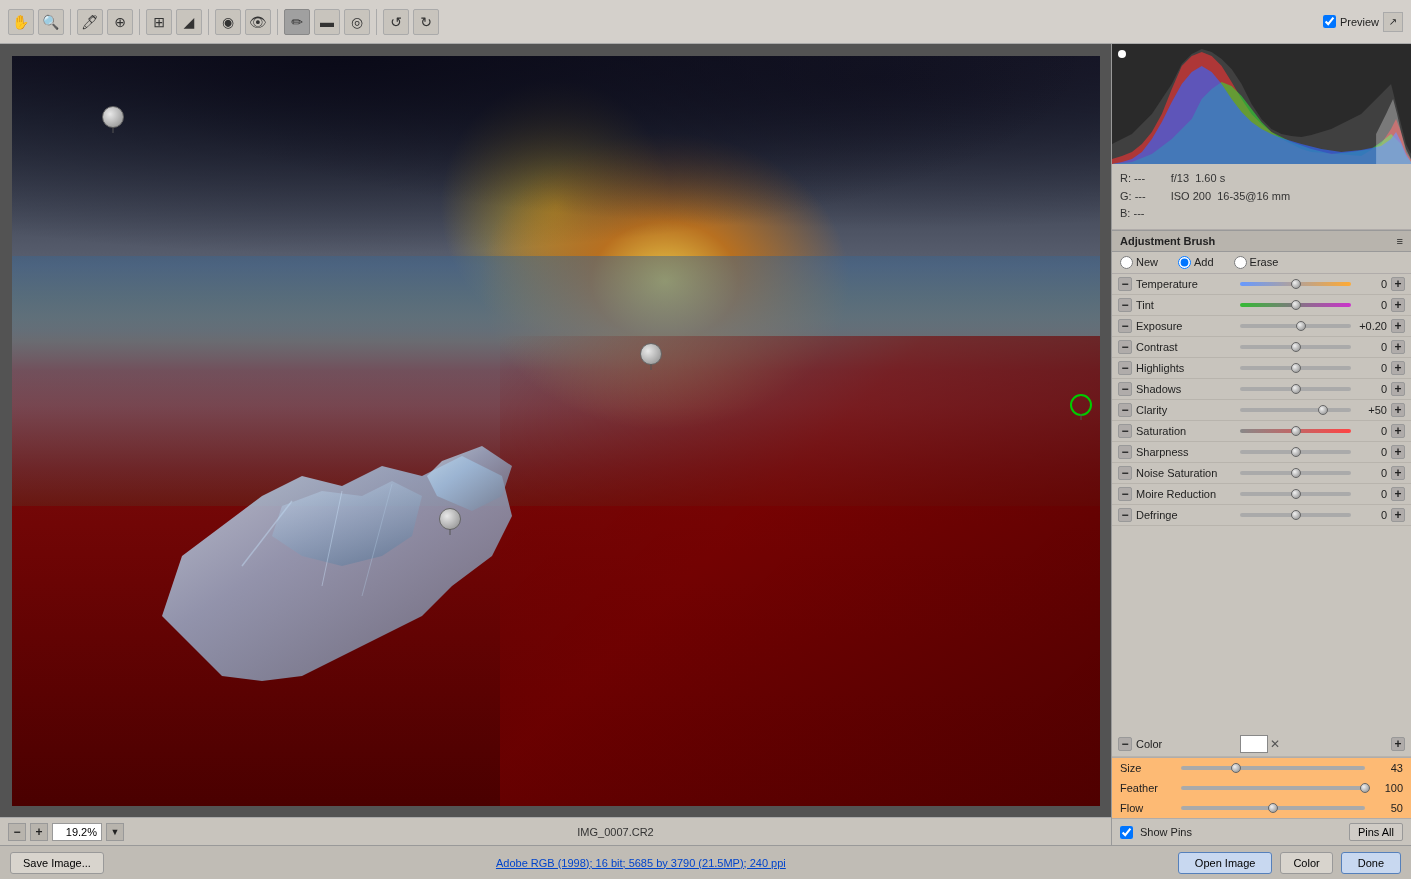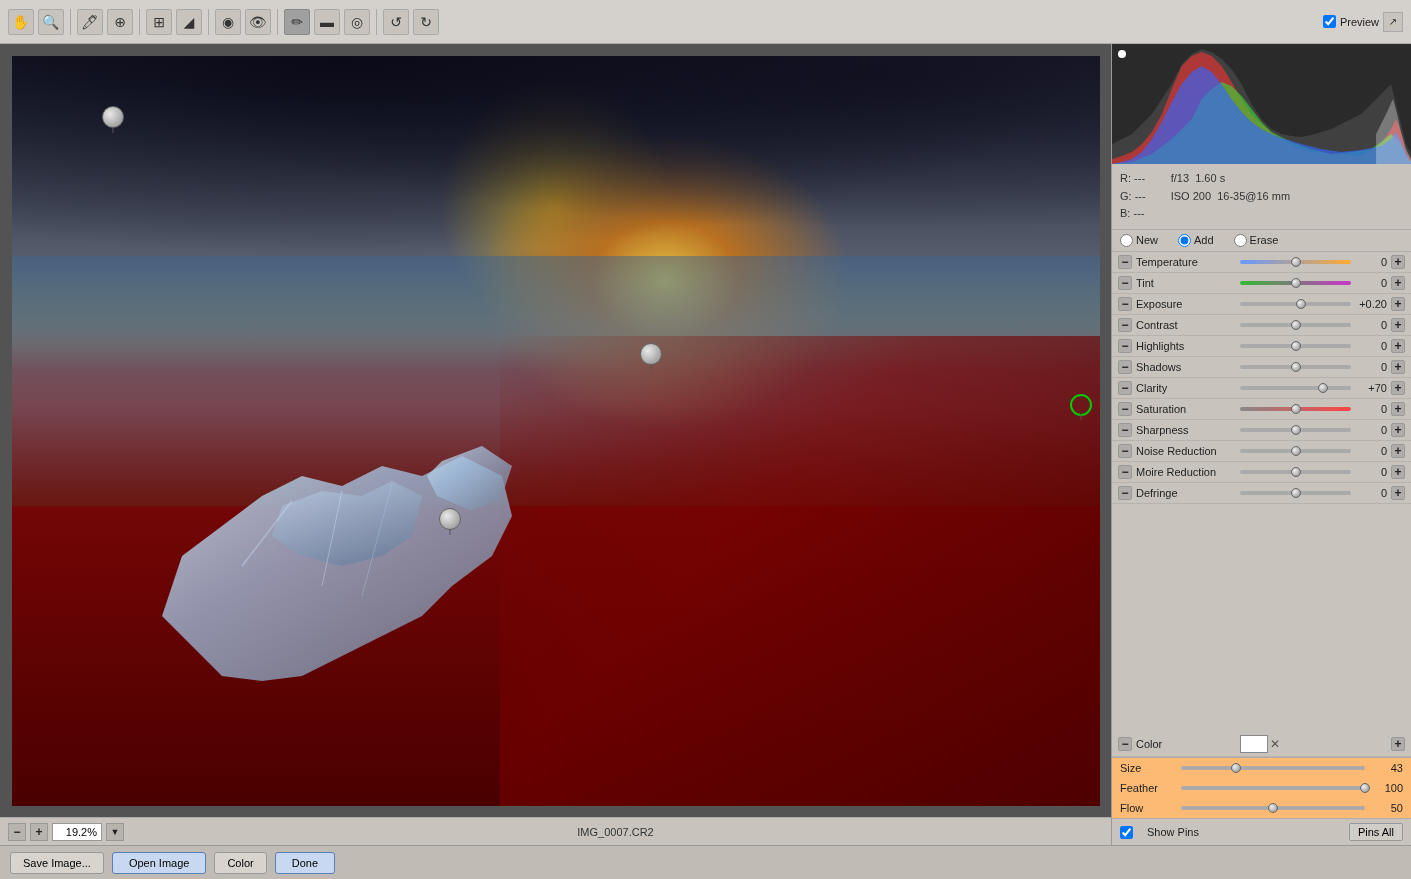--- a/index.html
+++ b/index.html
@@ -414,21 +414,21 @@
 
     
     #show-pins-row {
       display: flex;
       align-items: center;
       padding: 4px 8px;
       background: #c8c4bd;
       border-top: 1px solid #b0acaa;
       flex-shrink: 0;
     }
-    #show-pins-row label { font-size: 11px; color: #222; cursor: pointer; margin-left: 14px; text-align: right; }
+    #show-pins-row label { font-size: 11px; color: #222; cursor: pointer; margin-left: 7px; text-align: right; }
     .clear-all-btn {
       margin-left: auto;
       background: #d0ccc6;
       border: 1px solid #999;
       padding: 2px 8px;
       font-size: 11px;
       cursor: pointer;
       border-radius: 2px;
     }
 
@@ -590,20 +590,24 @@
         <div><span>R:</span> <span>---</span></div>
         <div><span>G:</span> <span>---</span></div>
         <div><span>B:</span> <span>---</span></div>
       </div>
       <div class="camera-settings">
         <div><span>f/13</span>&nbsp;&nbsp;<span>1.60 s</span></div>
         <div><span>ISO 200</span>&nbsp;&nbsp;<span>16-35@16 mm</span></div>
       </div>
     </div>
 
+    <div id="adj-brush-header">
+      <span id="adj-brush-title">Adjustment Brush</span>
+      <span class="panel-icon">≡</span>
+    </div>
 
     <div id="adj-modes">
       <label class="mode-radio">
         <input type="radio" name="adjmode" value="new" style="">
         <span>New</span>
       </label>
       <label class="mode-radio">
         <input type="radio" name="adjmode" value="add" checked="" style="">
         <span>Add</span>
       </label>
@@ -668,21 +672,21 @@
     </div>
     <div class="slider-value">0</div>
     <div class="slider-plus">+</div>
   </div>
         <div class="slider-row">
     <div class="slider-minus">−</div>
     <div class="slider-label">Clarity</div>
     <div class="slider-track">
       <div class="slider-thumb" style="left: calc(75% - 5px);"></div>
     </div>
-    <div class="slider-value">+70</div>
+    <div class="slider-value">+50</div>
     <div class="slider-plus">+</div>
   </div>
         <div class="slider-row">
     <div class="slider-minus">−</div>
     <div class="slider-label">Saturation</div>
     <div class="slider-track sat-track">
       <div class="slider-thumb" style="left: calc(50% - 5px);"></div>
     </div>
     <div class="slider-value">0</div>
     <div class="slider-plus">+</div>
@@ -691,21 +695,21 @@
     <div class="slider-minus">−</div>
     <div class="slider-label">Sharpness</div>
     <div class="slider-track">
       <div class="slider-thumb" style="left: calc(50% - 5px);"></div>
     </div>
     <div class="slider-value">0</div>
     <div class="slider-plus">+</div>
   </div>
         <div class="slider-row">
     <div class="slider-minus">−</div>
-    <div class="slider-label">Noise Reduction</div>
+    <div class="slider-label">Noise Saturation</div>
     <div class="slider-track">
       <div class="slider-thumb" style="left: calc(50% - 5px);"></div>
     </div>
     <div class="slider-value">0</div>
     <div class="slider-plus">+</div>
   </div>
         <div class="slider-row">
     <div class="slider-minus">−</div>
     <div class="slider-label">Moire Reduction</div>
     <div class="slider-track">
@@ -766,16 +770,17 @@
       <input type="checkbox" id="showPinsCb" checked="" style="">
       <label for="showPinsCb">Show Pins</label>
       <button class="clear-all-btn">Pins All</button>
     </div>
   </div>
 
 </div>
 
 <div id="bottom-bar">
   <button class="bottom-action-btn">Save Image...</button>
+  <div id="info-link">Adobe RGB (1998); 16 bit; 5685 by 3790 (21.5MP); 240 ppi</div>
   <button class="bottom-action-btn done-btn">Open Image</button>
   <button class="bottom-action-btn">Color</button>
   <button class="bottom-action-btn done-btn">Done</button>
 </div>
 
 </body></html>

